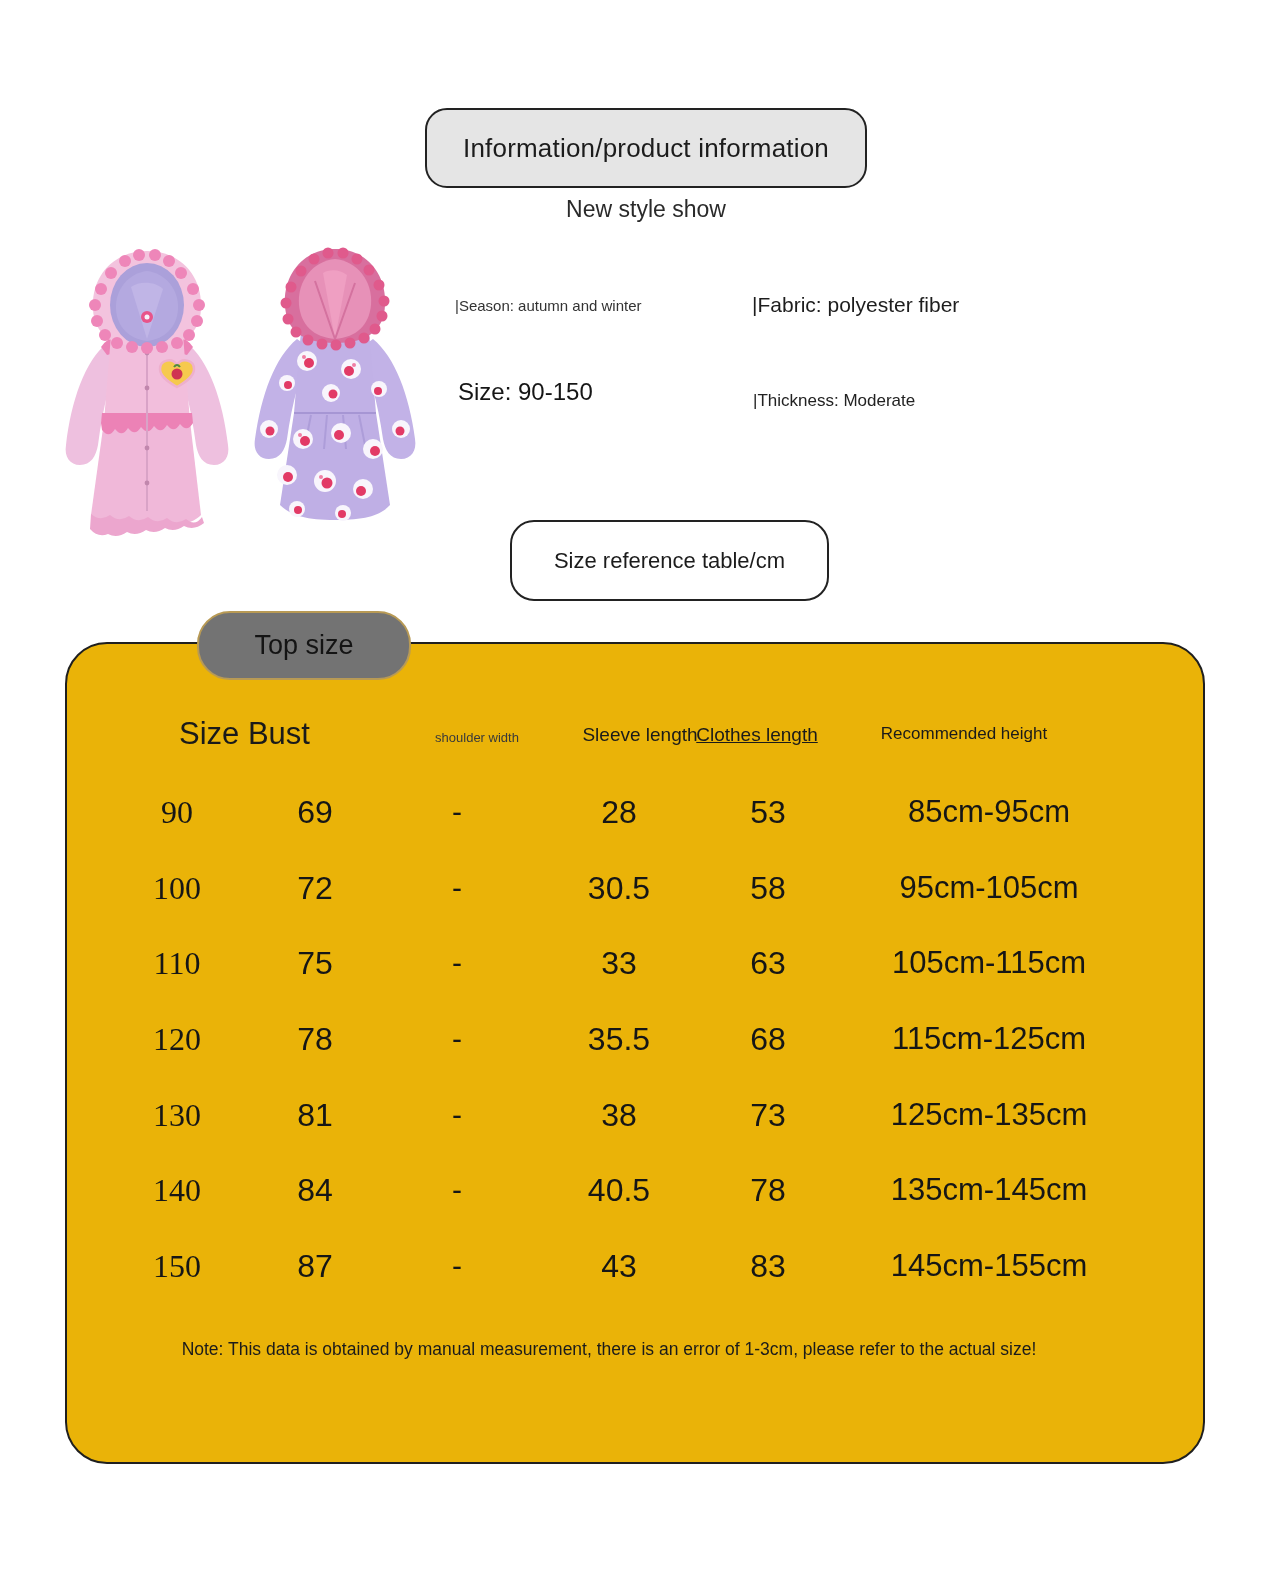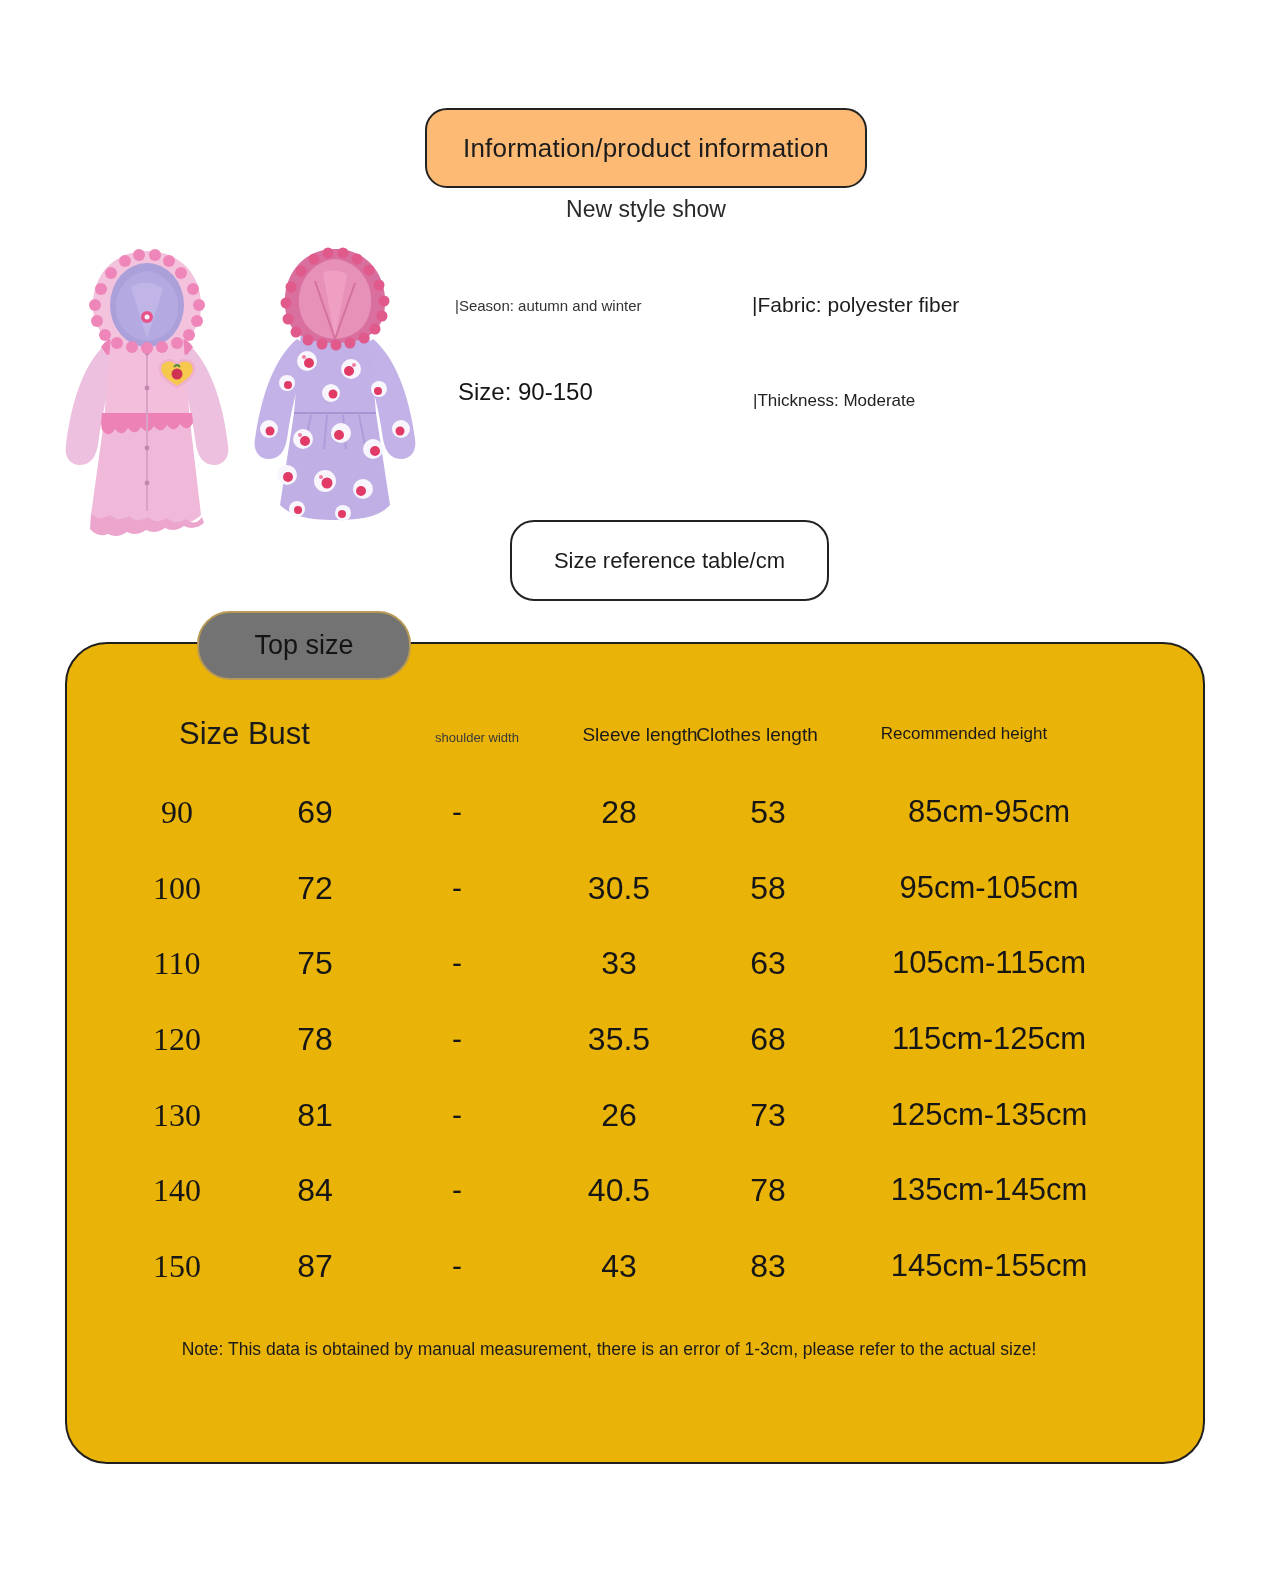--- a/index.html
+++ b/index.html
@@ -4,21 +4,21 @@
 <style>
   html,body{margin:0;padding:0;}
   body{
     width:1261px;height:1584px;position:relative;background:#ffffff;
     font-family:"Liberation Sans",sans-serif;color:#1c1c1c;overflow:hidden;
   }
   .abs{position:absolute;}
   
   .title-btn{
     left:425px;top:108px;width:438px;height:76px;
-    border:2.5px solid #222;border-radius:22px;background:#fdba74;
+    border:2.5px solid #222;border-radius:22px;background:#e5e5e5;
     display:flex;align-items:center;justify-content:center;
     font-size:26px;letter-spacing:0.2px;
   }
   .subtitle{left:646px;top:196px;transform:translateX(-50%);font-size:23px;color:#2a2a2a;}
   
   .season{left:455px;top:297px;font-size:15px;color:#333;}
   .fabric{left:752px;top:293px;font-size:21px;color:#1d1d1d;}
   .size-range{left:458px;top:378px;font-size:24px;font-weight:500;color:#161616;}
   .thickness{left:753px;top:391px;font-size:17px;color:#222;}
   
@@ -36,21 +36,21 @@
     left:197px;top:611px;width:210px;height:65px;z-index:3;
     background:#737373;border:2px solid #b89a55;border-radius:33px;
     display:flex;align-items:center;justify-content:center;
     font-size:27px;color:#141414;
   }
   
   .th{position:absolute;transform:translate(-50%,-50%);white-space:nowrap;color:#1a1a1a;}
   .h-sizebust{left:112px;top:90px;transform:translateY(-50%);font-size:31px;font-weight:500;}
   .h-shoulder{left:410px;top:93px;font-size:13px;color:#3a3a3a;}
   .h-sleeve{left:573px;top:91px;font-size:19px;}
-  .h-clothes{left:690px;top:91px;font-size:19px;}
+  .h-clothes{left:690px;top:91px;font-size:19px;text-decoration:underline;}
   .h-height{left:897px;top:90px;font-size:17px;}
   
   .t-body{position:absolute;left:0;top:130px;width:100%;}
   .t-row{position:relative;height:75.7px;}
   .t-cell{position:absolute;top:50%;transform:translate(-50%,-50%);font-size:32px;color:#161616;white-space:nowrap;}
   .c0{left:110px;font-family:Liberation Serif, serif;}
   .c1{left:248px;}
   .c2{left:390px;font-size:30px;}
   .c3{left:552px;}
   .c4{left:701px;}
@@ -286,21 +286,21 @@
         <span class="t-cell c1">78</span>
         <span class="t-cell c2">-</span>
         <span class="t-cell c3">35.5</span>
         <span class="t-cell c4">68</span>
         <span class="t-cell c5">115cm-125cm</span>
       </div>
       <div class="t-row">
         <span class="t-cell c0">130</span>
         <span class="t-cell c1">81</span>
         <span class="t-cell c2">-</span>
-        <span class="t-cell c3">26</span>
+        <span class="t-cell c3">38</span>
         <span class="t-cell c4">73</span>
         <span class="t-cell c5">125cm-135cm</span>
       </div>
       <div class="t-row">
         <span class="t-cell c0">140</span>
         <span class="t-cell c1">84</span>
         <span class="t-cell c2">-</span>
         <span class="t-cell c3">40.5</span>
         <span class="t-cell c4">78</span>
         <span class="t-cell c5">135cm-145cm</span>

